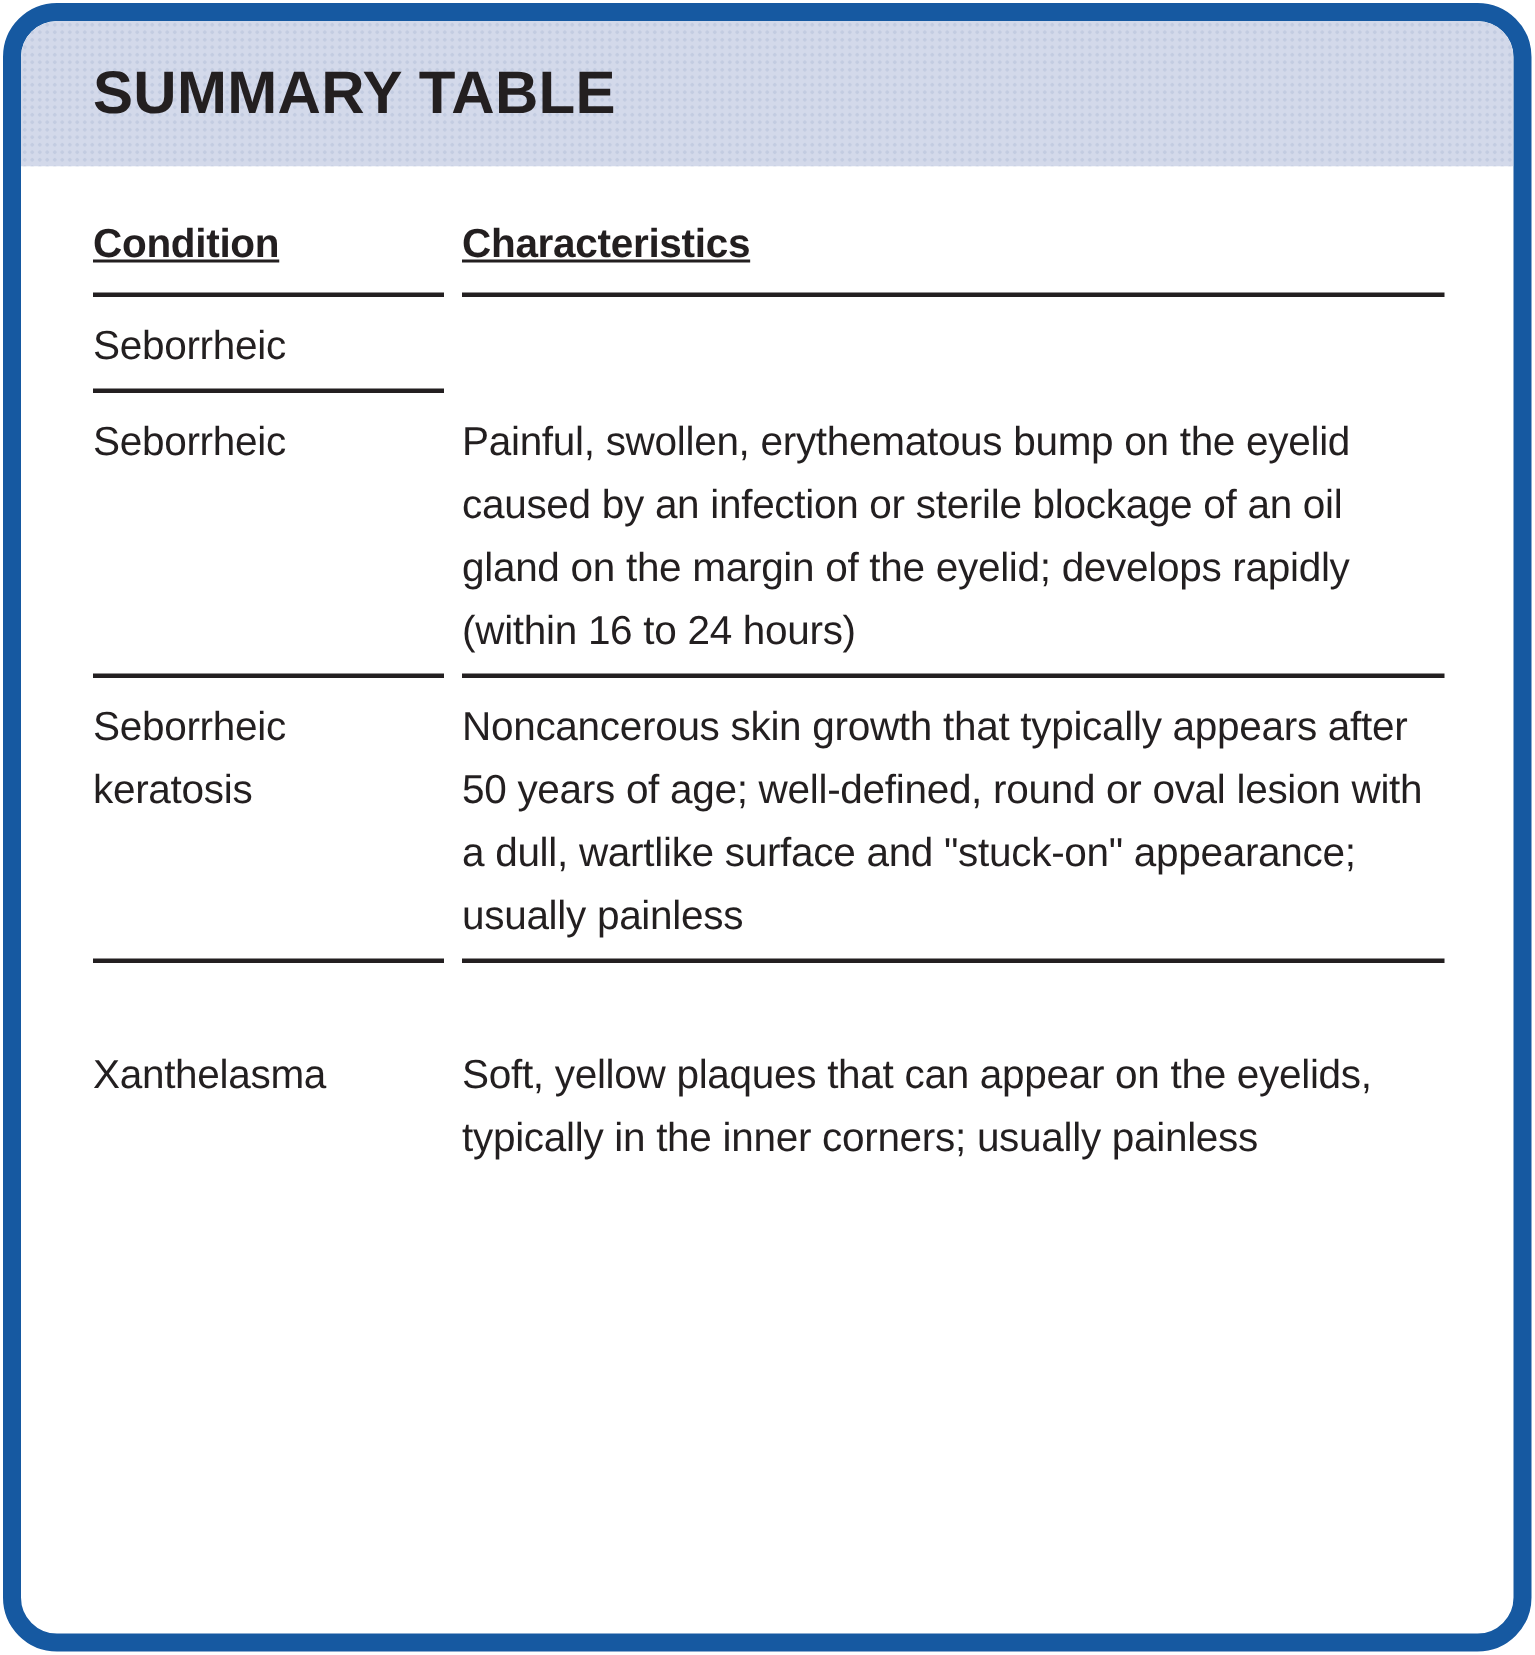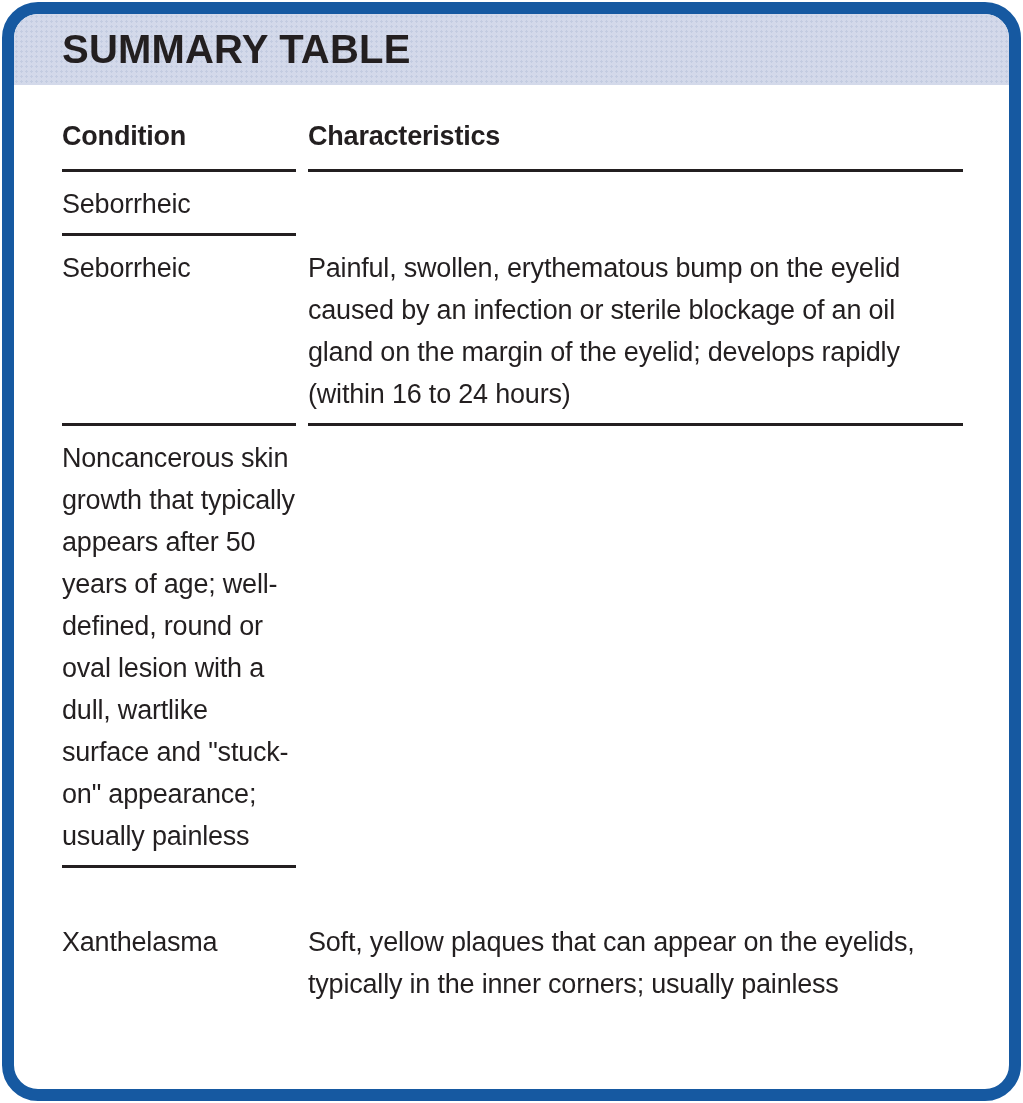--- a/index.html
+++ b/index.html
@@ -22,21 +22,21 @@
     box-sizing:border-box;
     margin:2px;
     width:1019px;
     height:1099px;
     border:12px solid var(--border);
     border-radius:36px;
     background:#ffffff;
     overflow:hidden;
   }
   .band{
-    height:71px;
+    height:97px;
     background-color:var(--band);
     background-image:radial-gradient(circle, var(--band-dot) 1px, rgba(0,0,0,0) 1.3px);
     background-size:5px 5px;
     border-radius:24px 24px 0 0;
     display:flex;
     align-items:center;
     padding-left:48px;
   }
   .title{
     font-size:40px;
@@ -56,20 +56,21 @@
     font-size:27px;
     line-height:42px;
     letter-spacing:-0.2px;
     border-bottom:3px solid var(--rule);
     padding:11px 0 8px 0;
   }
   .header-row .cell{
     font-weight:700;
     padding-top:30px;
     padding-bottom:12px;
+    text-decoration:underline;
   }
   .row.last .cell{
     border-bottom:none;
     margin-top:42px;
   }
 </style>
 </head>
 <body>
 
 <div class="frame">
@@ -89,20 +90,21 @@
       <div class="cell">Seborrheic</div>
     </div>
 
     <div class="row">
       <div class="cell">Seborrheic</div>
       <div class="cell">Painful, swollen, erythematous bump on the eyelid caused by an infection or sterile blockage of an oil gland on the margin of the eyelid; develops rapidly (within 16 to 24 hours)</div>
     </div>
 
 
     <div class="row">
+      <div class="cell">Seborrheic keratosis</div>
       <div class="cell">Noncancerous skin growth that typically appears after 50 years of age; well-defined, round or oval lesion with a dull, wartlike surface and "stuck-on" appearance; usually painless</div>
     </div>
 
     <div class="row last">
       <div class="cell">Xanthelasma</div>
       <div class="cell">Soft, yellow plaques that can appear on the eyelids, typically in the inner corners; usually painless</div>
     </div>
 
   </div>
 </div>

